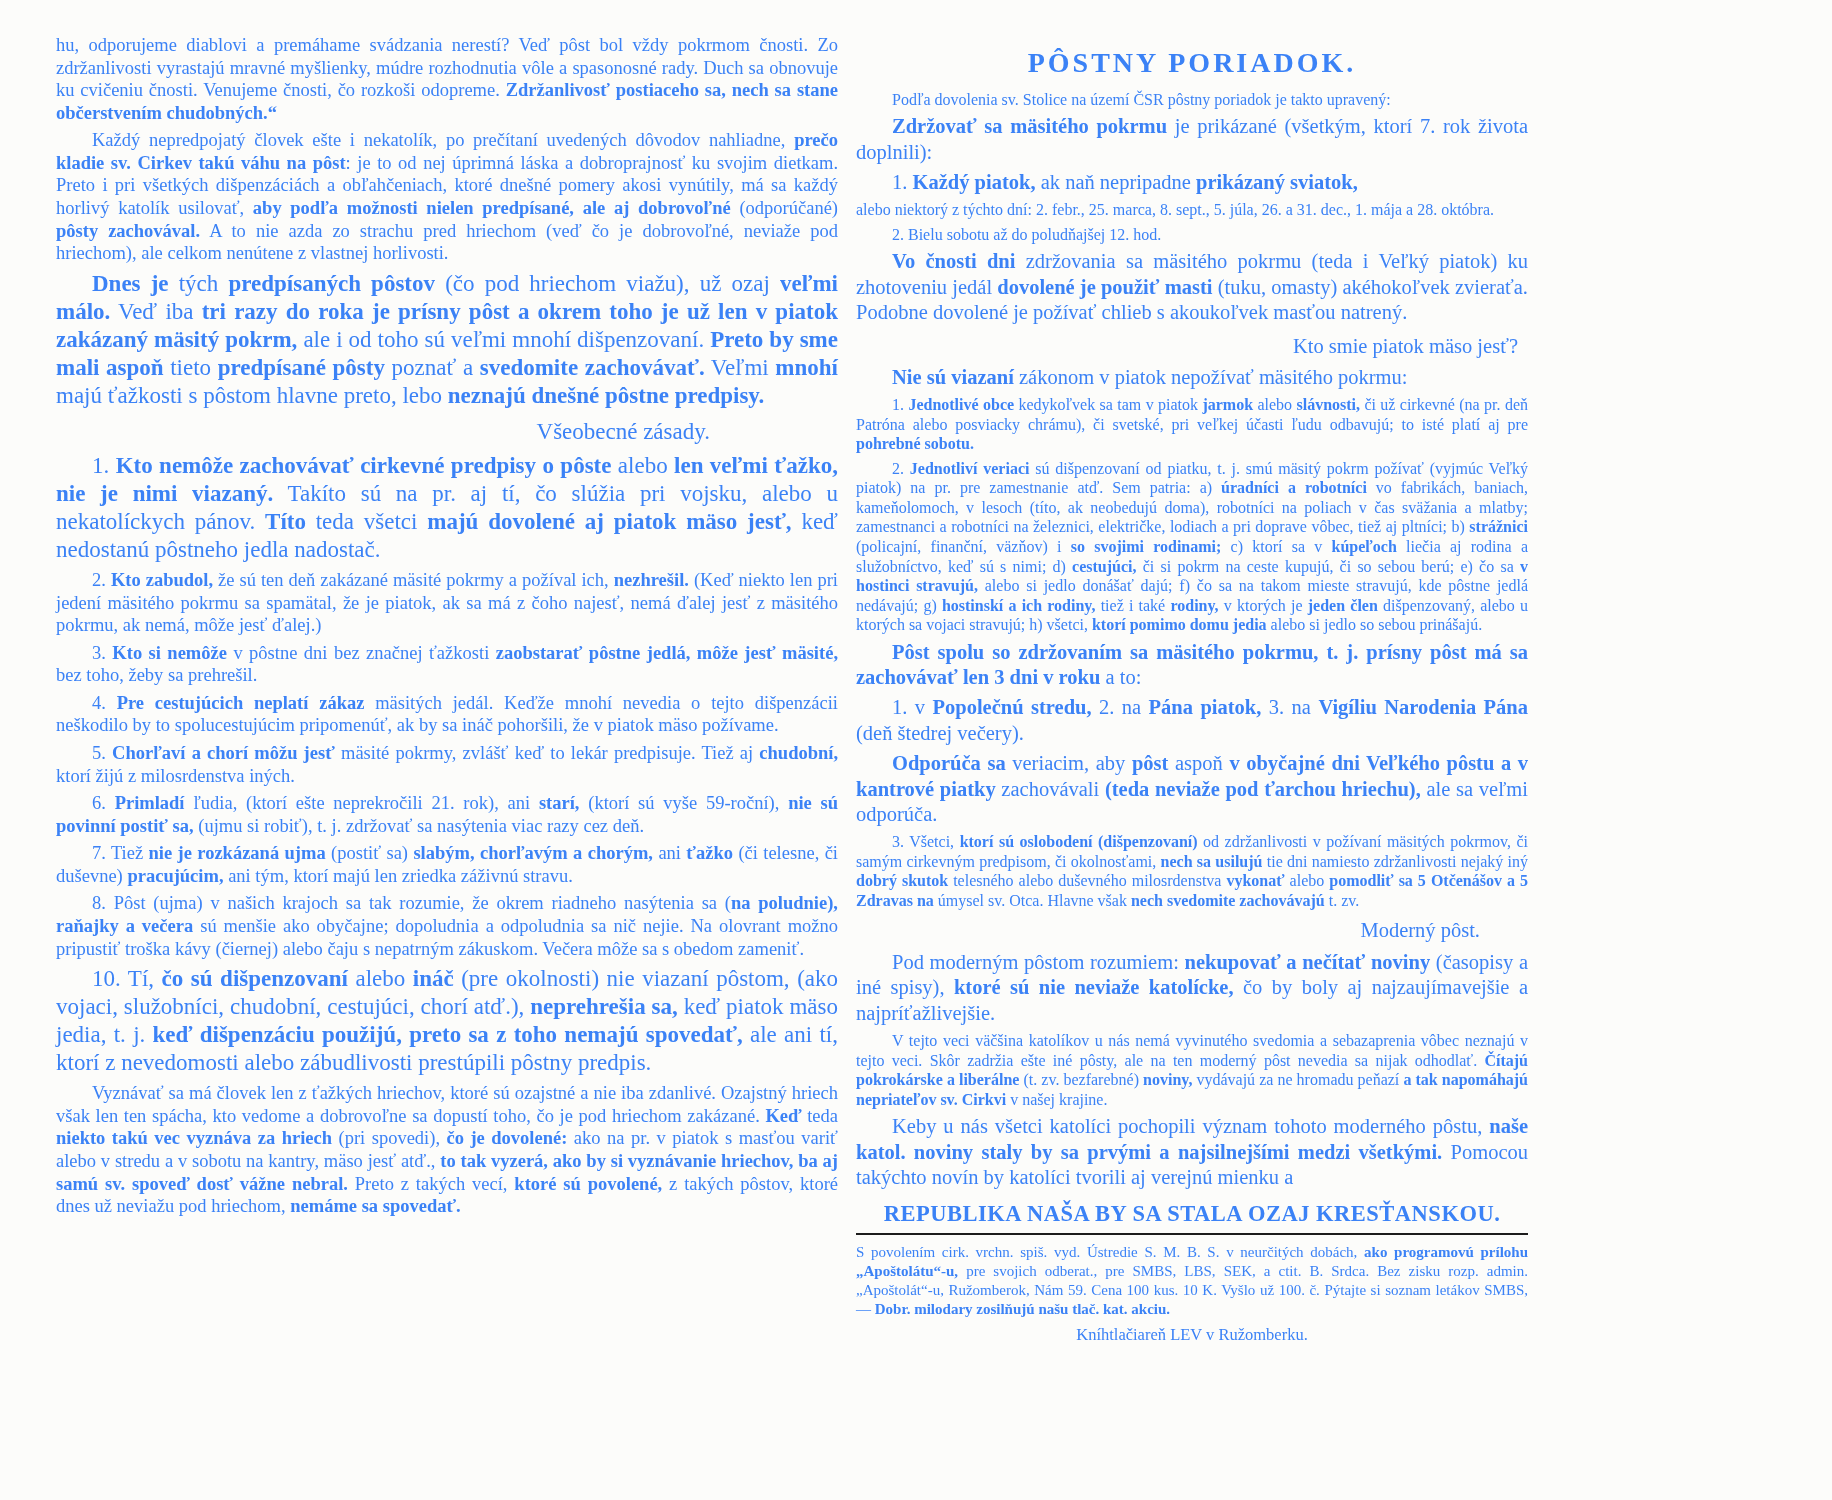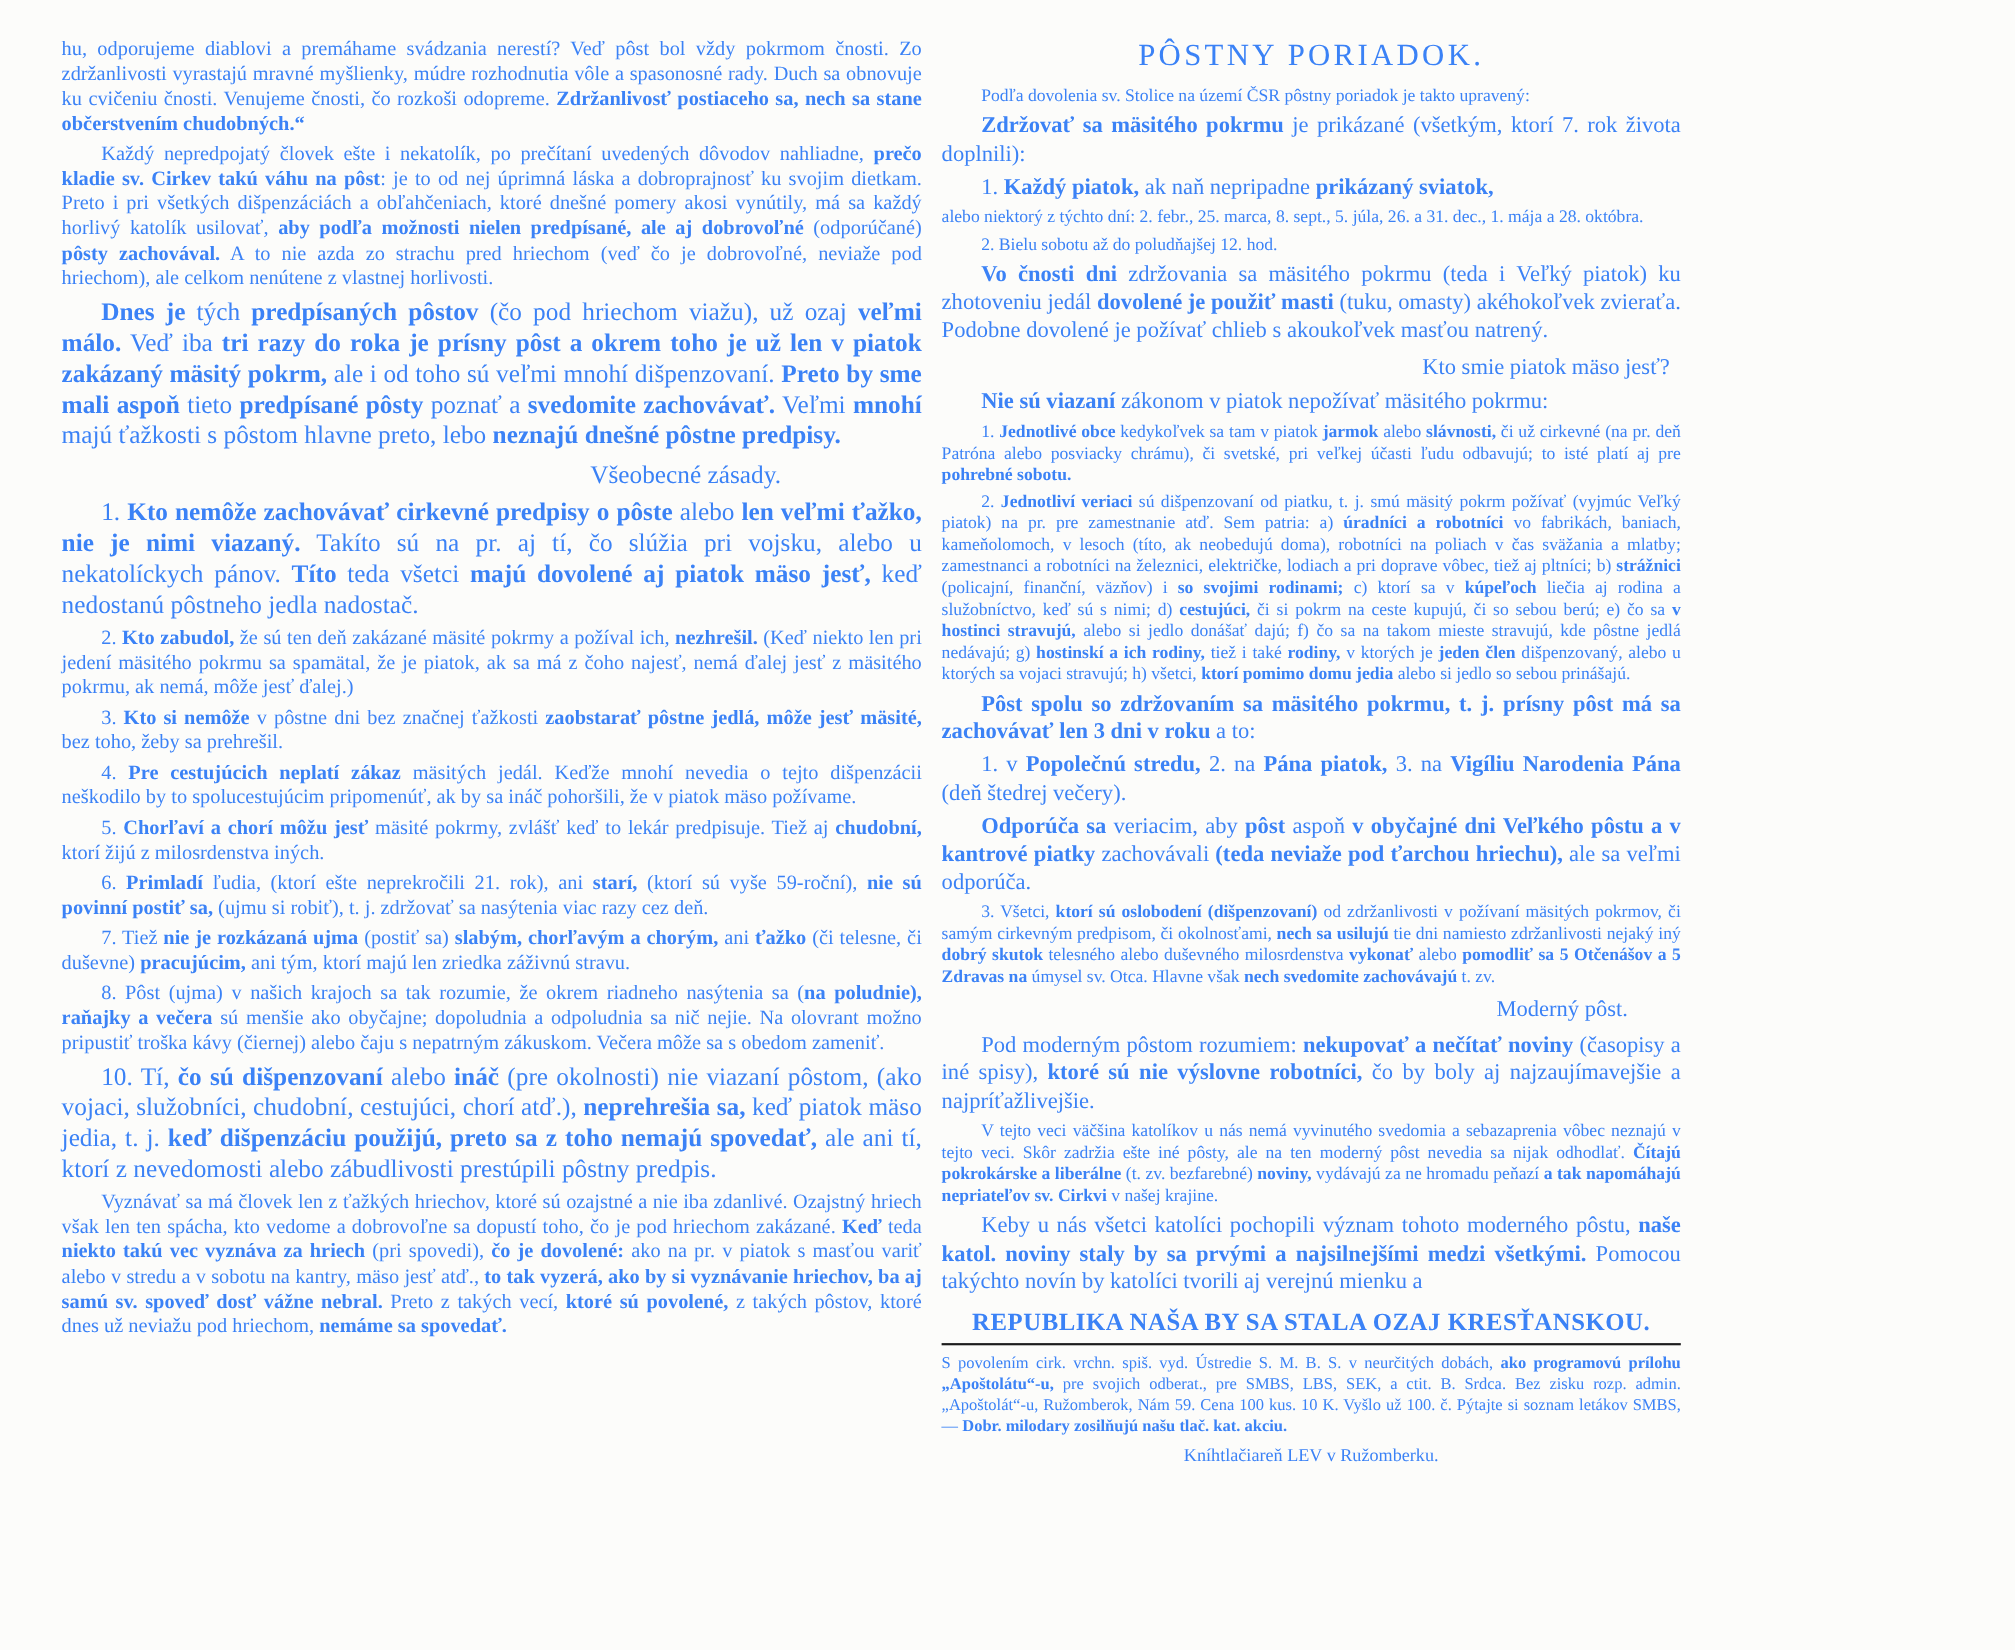--- a/index.html
+++ b/index.html
@@ -14,21 +14,21 @@
   .col-right{width:672px;flex:0 0 auto;margin-left:18px;}
   p{margin:0 0 5px;text-align:justify;}
   b{font-weight:700;}
   
   .col-left .sm{font-size:18.5px;line-height:1.22;}
   .col-left .lg{font-size:23px;line-height:1.22;}
   .col-right .sm{font-size:16px;line-height:1.22;}
   .col-right .lg{font-size:20.5px;line-height:1.24;}
   .ind{text-indent:36px;}
   
-  .k-title{font-size:28px;line-height:1.2;font-weight:400;text-align:center;letter-spacing:3px;margin:0 0 10px;}
+  .k-title{font-size:28px;line-height:1.2;font-weight:700;text-align:center;letter-spacing:3px;margin:12px 0 10px;}
   .k-heading{font-weight:400;text-align:right;margin:8px 0 6px;}
   .off-near{padding-right:10px;}
   .off-mid{padding-right:48px;}
   .off-far{padding-right:128px;}
   .k-slogan{font-size:22.5px;line-height:1.25;font-weight:700;text-align:center;letter-spacing:.5px;margin:10px 0 4px;}
   .rule{border-top:2.5px solid #1c1c1c;margin:2px 0 8px;}
   .k-footnote{font-size:15px;line-height:1.27;}
   .k-imprint{font-size:16.5px;line-height:1.3;text-align:center;margin:0;}
 </style>
 </head>
@@ -61,21 +61,21 @@
       <p class="lg ind"><b>Vo čnosti dni</b> zdržovania sa mäsitého pokrmu (teda i Veľký piatok) ku zhotoveniu jedál <b>dovolené je použiť masti</b> (tuku, omasty) akéhokoľvek zvieraťa. Podobne dovolené je požívať chlieb s akoukoľvek masťou natrený.</p>
       <p class="k-heading lg off-near">Kto smie piatok mäso jesť?</p>
       <p class="lg ind"><b>Nie sú viazaní</b> zákonom v piatok nepožívať mäsitého pokrmu:</p>
       <p class="sm ind">1. <b>Jednotlivé obce</b> kedykoľvek sa tam v piatok <b>jarmok</b> alebo <b>slávnosti,</b> či už cirkevné (na pr. deň Patróna alebo posviacky chrámu), či svetské, pri veľkej účasti ľudu odbavujú; to isté platí aj pre <b>pohrebné sobotu.</b></p>
       <p class="sm ind">2. <b>Jednotliví veriaci</b> sú dišpenzovaní od piatku, t. j. smú mäsitý pokrm požívať (vyjmúc Veľký piatok) na pr. pre zamestnanie atď. Sem patria: a) <b>úradníci a robotníci</b> vo fabrikách, baniach, kameňolomoch, v lesoch (títo, ak neobedujú doma), robotníci na poliach v čas sväžania a mlatby; zamestnanci a robotníci na železnici, električke, lodiach a pri doprave vôbec, tiež aj pltníci; b) <b>strážnici</b> (policajní, finanční, väzňov) i <b>so svojimi rodinami;</b> c) ktorí sa v <b>kúpeľoch</b> liečia aj rodina a služobníctvo, keď sú s nimi; d) <b>cestujúci,</b> či si pokrm na ceste kupujú, či so sebou berú; e) čo sa <b>v hostinci stravujú,</b> alebo si jedlo donášať dajú; f) čo sa na takom mieste stravujú, kde pôstne jedlá nedávajú; g) <b>hostinskí a ich rodiny,</b> tiež i také <b>rodiny,</b> v ktorých je <b>jeden člen</b> dišpenzovaný, alebo u ktorých sa vojaci stravujú; h) všetci, <b>ktorí pomimo domu jedia</b> alebo si jedlo so sebou prinášajú.</p>
       <p class="lg ind"><b>Pôst spolu so zdržovaním sa mäsitého pokrmu, t. j. prísny pôst má sa zachovávať len 3 dni v roku</b> a to:</p>
       <p class="lg ind">1. v <b>Popolečnú stredu,</b> 2. na <b>Pána piatok,</b> 3. na <b>Vigíliu Narodenia Pána</b> (deň štedrej večery).</p>
       <p class="lg ind"><b>Odporúča sa</b> veriacim, aby <b>pôst</b> aspoň <b>v obyčajné dni Veľkého pôstu a v kantrové piatky</b> zachovávali <b>(teda neviaže pod ťarchou hriechu),</b> ale sa veľmi odporúča.</p>
       <p class="sm ind">3. Všetci, <b>ktorí sú oslobodení (dišpenzovaní)</b> od zdržanlivosti v požívaní mäsitých pokrmov, či samým cirkevným predpisom, či okolnosťami, <b>nech sa usilujú</b> tie dni namiesto zdržanlivosti nejaký iný <b>dobrý skutok</b> telesného alebo duševného milosrdenstva <b>vykonať</b> alebo <b>pomodliť sa 5 Otčenášov a 5 Zdravas na</b> úmysel sv. Otca. Hlavne však <b>nech svedomite zachovávajú</b> t. zv.</p>
       <p class="k-heading lg off-mid">Moderný pôst.</p>
-      <p class="lg ind">Pod moderným pôstom rozumiem: <b>nekupovať a nečítať noviny</b> (časopisy a iné spisy), <b>ktoré sú nie výslovne robotníci,</b> čo by boly aj najzaujímavejšie a najpríťažlivejšie.</p>
+      <p class="lg ind">Pod moderným pôstom rozumiem: <b>nekupovať a nečítať noviny</b> (časopisy a iné spisy), <b>ktoré sú nie neviaže katolícke,</b> čo by boly aj najzaujímavejšie a najpríťažlivejšie.</p>
       <p class="sm ind">V tejto veci väčšina katolíkov u nás nemá vyvinutého svedomia a sebazaprenia vôbec neznajú v tejto veci. Skôr zadržia ešte iné pôsty, ale na ten moderný pôst nevedia sa nijak odhodlať. <b>Čítajú pokrokárske a liberálne</b> (t. zv. bezfarebné) <b>noviny,</b> vydávajú za ne hromadu peňazí <b>a tak napomáhajú nepriateľov sv. Cirkvi</b> v našej krajine.</p>
       <p class="lg ind">Keby u nás všetci katolíci pochopili význam tohoto moderného pôstu, <b>naše katol. noviny staly by sa prvými a najsilnejšími medzi všetkými.</b> Pomocou takýchto novín by katolíci tvorili aj verejnú mienku a</p>
       <p class="k-slogan">REPUBLIKA NAŠA BY SA STALA OZAJ KRESŤANSKOU.</p>
       <div class="rule"></div>
       <p class="k-footnote">S povolením cirk. vrchn. spiš. vyd. Ústredie S. M. B. S. v neurčitých dobách, <b>ako programovú prílohu „Apoštolátu“-u,</b> pre svojich odberat., pre SMBS, LBS, SEK, a ctit. B. Srdca. Bez zisku rozp. admin. „Apoštolát“-u, Ružomberok, Nám 59. Cena 100 kus. 10 K. Vyšlo už 100. č. Pýtajte si soznam letákov SMBS, — <b>Dobr. milodary zosilňujú našu tlač. kat. akciu.</b></p>
       <p class="k-imprint">Kníhtlačiareň LEV v Ružomberku.</p>
     </div>
 </div>
 
 </body></html>

